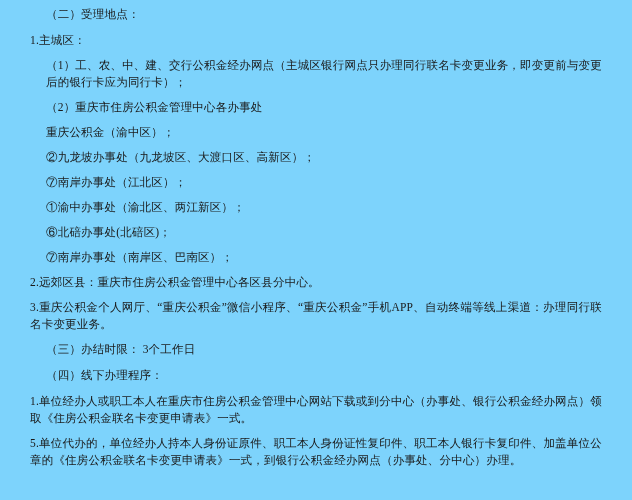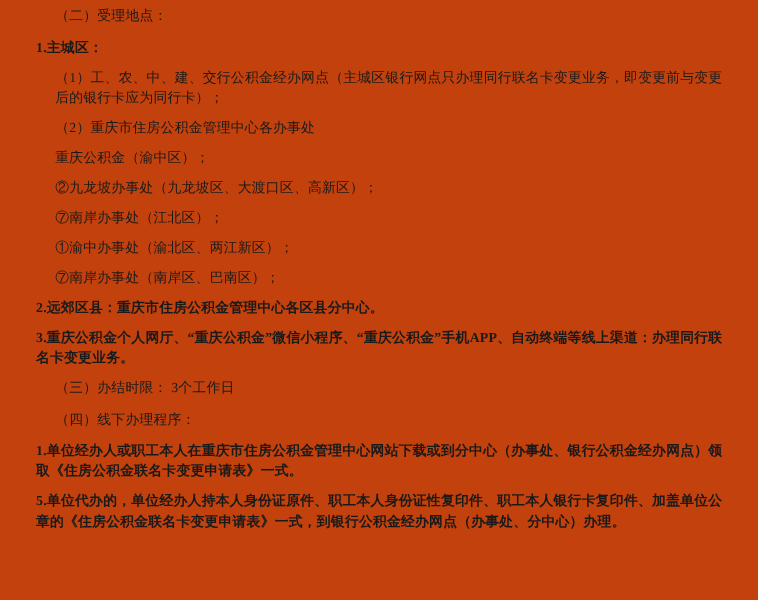--- a/index.html
+++ b/index.html
@@ -13,40 +13,39 @@
     font-family: "Liberation Serif", "DejaVu Serif", serif;
     color: #1a1a1a;
     overflow: hidden;
   }
   .page {
     position: relative;
     width: 632px;
     height: 500px;
     box-sizing: border-box;
     padding: 6px 30px 0 30px;
-    background: #c2410c;
+    background: #7dd3fc;
   }
   .line {
     font-size: 11.5px;
     line-height: 17px;
     letter-spacing: 0.2px;
     margin: 0 0 8px 0;
     text-align: justify;
     color: #1a1a1a;
   }
   .heading {
     margin: 0 0 9px 0;
     font-size: 11.5px;
     line-height: 17px;
     letter-spacing: 0.2px;
   }
   .indent1 {
     text-indent: 0;
     padding-left: 0;
-    font-weight: bold;
   }
   .indent2 {
     padding-left: 16px;
   }
   .indent3 {
     padding-left: 16px;
   }
 </style>
 </head>
 <body>
@@ -54,20 +53,21 @@
 <div class="page">
   <div id="doc-body">
       <p class="heading indent2">（二）受理地点：</p>
       <p class="line indent1">1.主城区：</p>
       <p class="line indent2">（1）工、农、中、建、交行公积金经办网点（主城区银行网点只办理同行联名卡变更业务，即变更前与变更后的银行卡应为同行卡）；</p>
       <p class="line indent2">（2）重庆市住房公积金管理中心各办事处</p>
       <p class="line indent3">重庆公积金（渝中区）；</p>
       <p class="line indent3">②九龙坡办事处（九龙坡区、大渡口区、高新区）；</p>
       <p class="line indent3">⑦南岸办事处（江北区）；</p>
       <p class="line indent3">①渝中办事处（渝北区、两江新区）；</p>
+      <p class="line indent3">⑥北碚办事处(北碚区)；</p>
       <p class="line indent3">⑦南岸办事处（南岸区、巴南区）；</p>
       <p class="line indent1">2.远郊区县：重庆市住房公积金管理中心各区县分中心。</p>
       <p class="line indent1">3.重庆公积金个人网厅、“重庆公积金”微信小程序、“重庆公积金”手机APP、自动终端等线上渠道：办理同行联名卡变更业务。</p>
       <p class="heading indent2">（三）办结时限：  3个工作日</p>
       <p class="heading indent2">（四）线下办理程序：</p>
       <p class="line indent1">1.单位经办人或职工本人在重庆市住房公积金管理中心网站下载或到分中心（办事处、银行公积金经办网点）领取《住房公积金联名卡变更申请表》一式。</p>
       <p class="line indent1">5.单位代办的，单位经办人持本人身份证原件、职工本人身份证性复印件、职工本人银行卡复印件、加盖单位公章的《住房公积金联名卡变更申请表》一式，到银行公积金经办网点（办事处、分中心）办理。</p>
     </div>
 </div>
 

